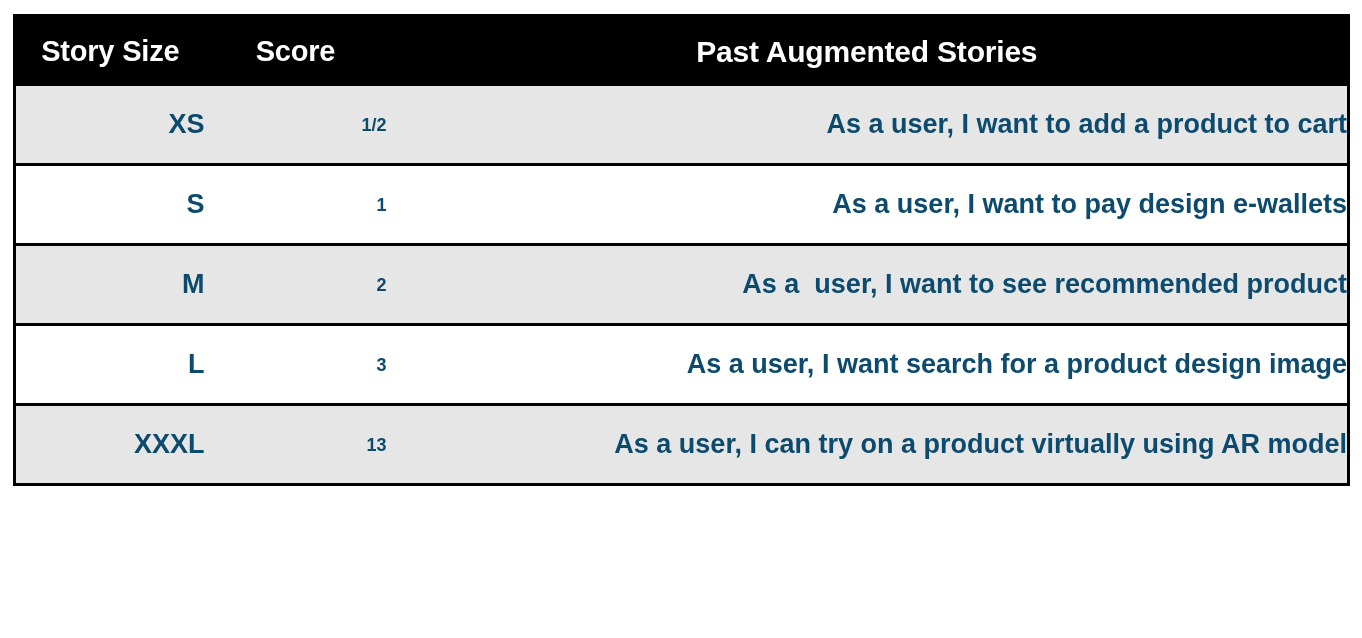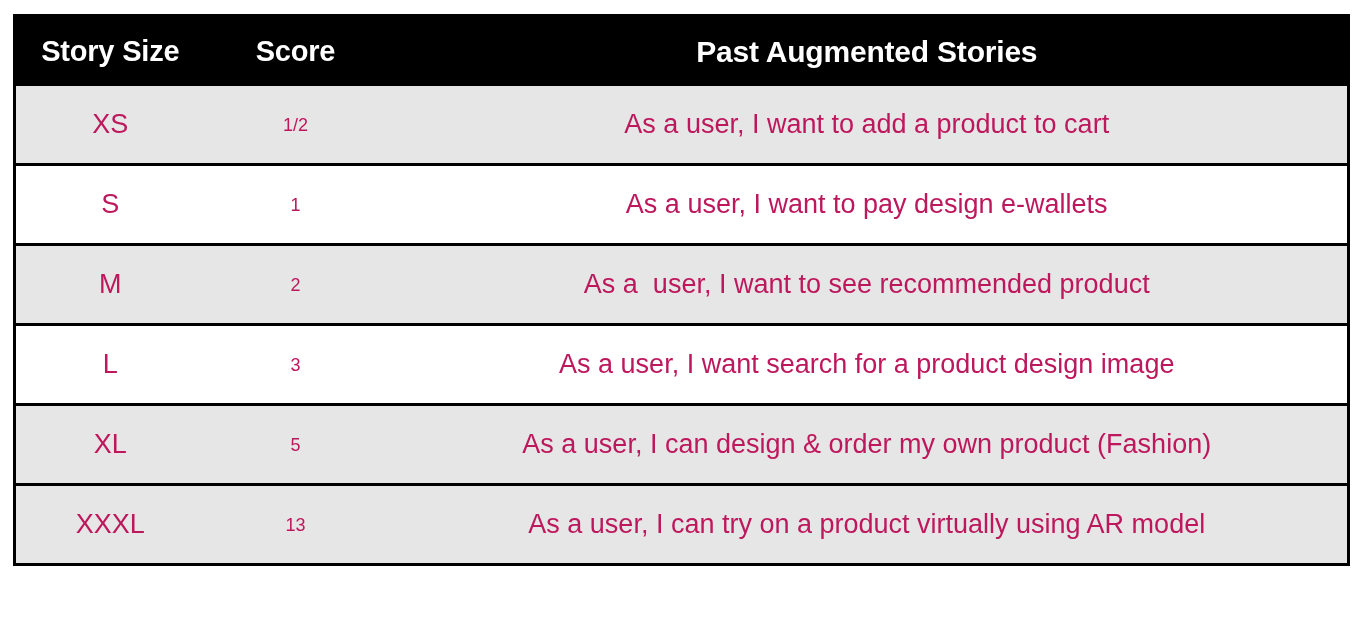--- a/index.html
+++ b/index.html
@@ -67,26 +67,26 @@
   tbody tr.shaded  { background: #e6e6e6; }
   tbody tr.plain   { background: #ffffff; }
 
   tbody tr + tr td {
     border-top: 3px solid #000000;
   }
 
   tbody td {
     padding: 0;
     height: 77px;
-    text-align: center;
+    text-align: right;
     vertical-align: middle;
-    color: #be185d;
+    color: #0c4a6e;
     font-size: 27px;
     line-height: 1;
-    font-weight: normal;
+    font-weight: bold;
   }
   tbody td.cell-size {
     font-size: 27px;
   }
   tbody td.cell-score {
     font-size: 18px;
   }
   tbody td.cell-story {
     font-size: 27px;
     white-space: pre;
@@ -128,25 +128,20 @@
         <td class="cell-size">M</td>
         <td class="cell-score">2</td>
         <td class="cell-story">As a  user, I want to see recommended product</td>
       </tr>
       <tr class="plain">
         <td class="cell-size">L</td>
         <td class="cell-score">3</td>
         <td class="cell-story">As a user, I want search for a product design image</td>
       </tr>
       <tr class="shaded">
-        <td class="cell-size">XL</td>
-        <td class="cell-score">5</td>
-        <td class="cell-story">As a user, I can design &amp; order my own product (Fashion)</td>
-      </tr>
-      <tr class="shaded">
         <td class="cell-size">XXXL</td>
         <td class="cell-score">13</td>
         <td class="cell-story">As a user, I can try on a product virtually using AR model</td>
       </tr>
     </tbody>
   </table>
 
 </div>
 
 </body></html>

